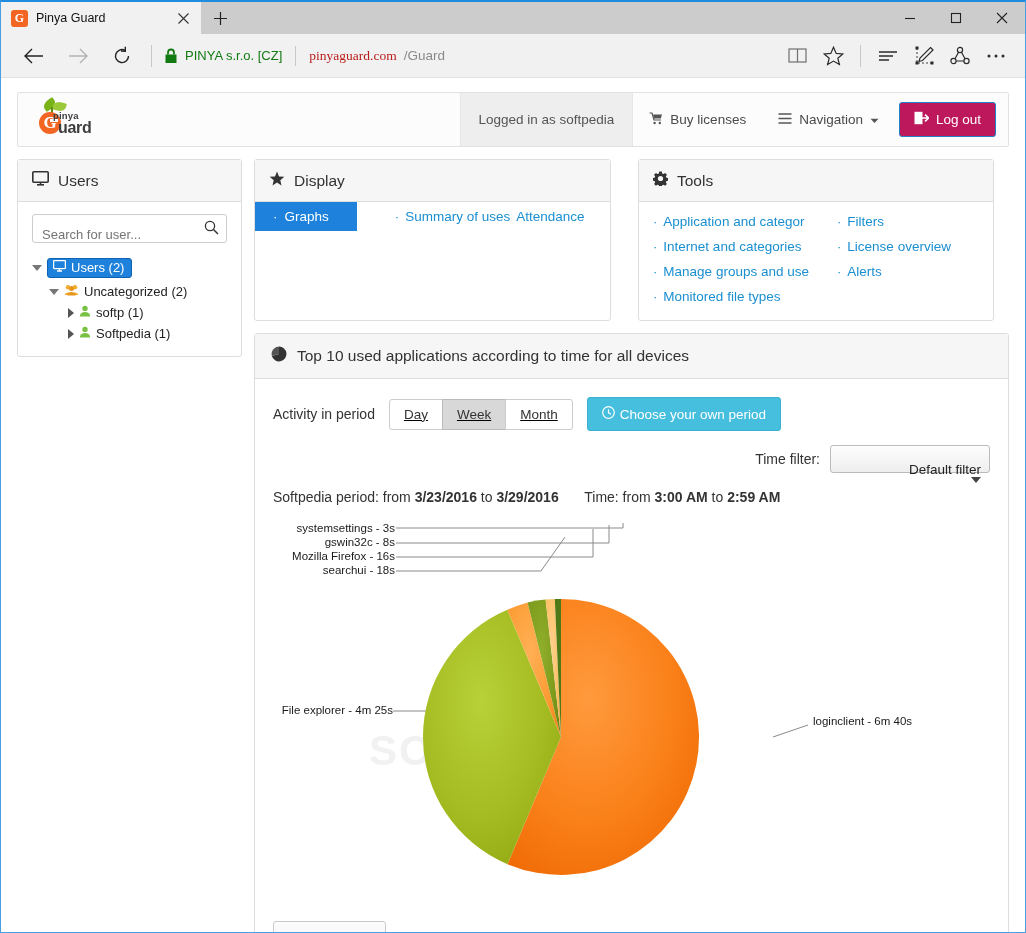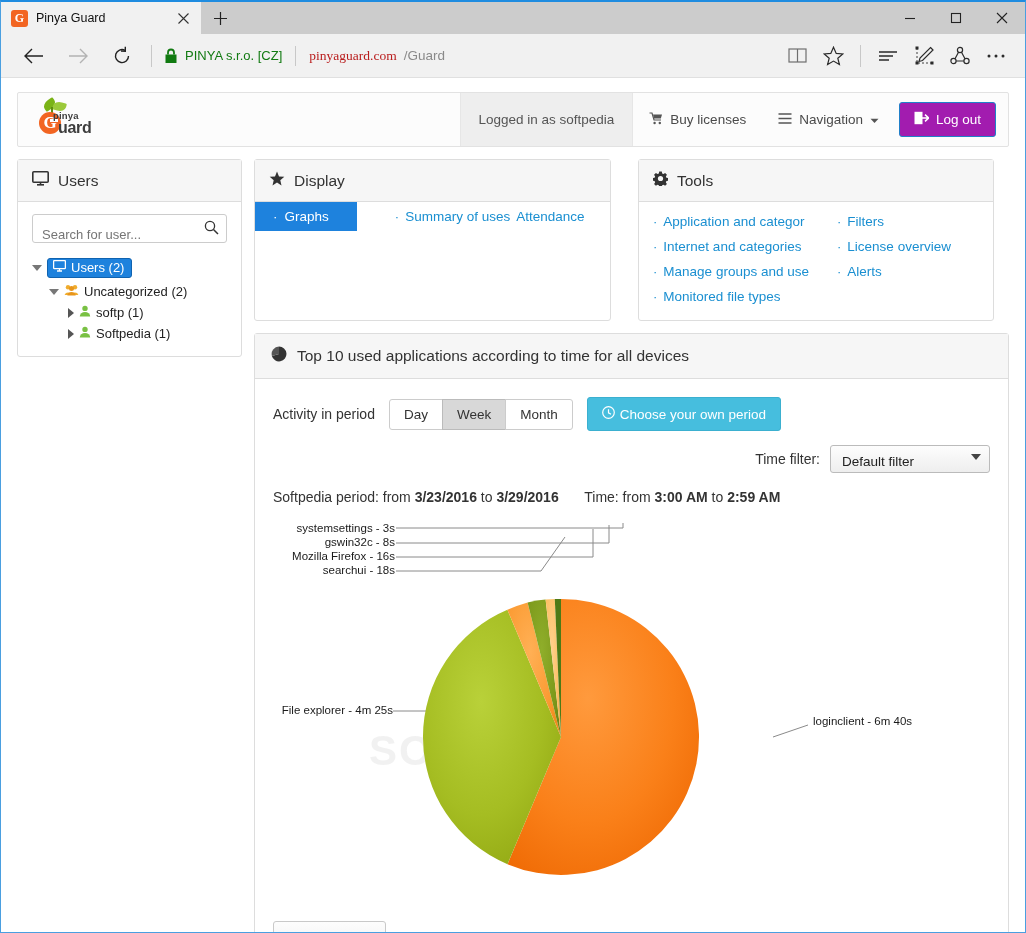--- a/index.html
+++ b/index.html
@@ -107,21 +107,21 @@
   .loggedin {
     display:flex; align-items:center; padding:0 18px; background:#eeeeee;
     color:#555; font-size:13.5px; border-left:1px solid #e6e6e6; border-right:1px solid #e6e6e6;
   }
   .topnav-item {
     display:flex; align-items:center; gap:7px; padding:0 16px;
     color:#4a4a4a; font-size:13.5px;
   }
   .logout-wrap { display:flex; align-items:center; padding:0 12px 0 4px; }
   .btn-logout {
-    background:#a21caf; color:#fff; border:1px solid #2080c9; border-radius:3px;
+    background:#be185d; color:#fff; border:1px solid #2080c9; border-radius:3px;
     padding:8px 14px; font-size:13.5px; display:flex; align-items:center; gap:7px;
   }
 
   .columns { display:flex; gap:12px; margin-top:12px; align-items:flex-start; }
   .col-left { width:225px; flex:0 0 225px; }
   .col-right { flex:1; display:flex; flex-direction:column; gap:12px; }
   .panels-row { display:flex; gap:27px; }
 
   .panel { border:1px solid #dddddd; border-radius:3px; background:#fff; }
   .panel-head {
@@ -167,40 +167,40 @@
   
   .chart-panel { border:1px solid #dddddd; border-radius:3px; background:#fff; }
   .chart-head {
     background:#f6f6f6; border-bottom:1px solid #dddddd; padding:12px 16px;
     font-size:15.5px; color:#333; display:flex; align-items:center; gap:10px;
   }
   .chart-body { padding:18px 18px 0 18px; position:relative; }
 
   .ctl-row { display:flex; align-items:center; gap:14px; }
   .ctl-label { font-size:14px; color:#333; }
-  .btn-group { display:flex; }
+  .btn-group { display:flex;text-decoration:underline; }
   .btn-seg {
     border:1px solid #ccc; background:#fff; padding:7px 14px; font-size:13.5px; color:#333;
     margin-left:-1px; font-family:"Liberation Sans", sans-serif;
   }
   .btn-seg:first-child { margin-left:0; border-radius:3px 0 0 3px; }
   .btn-seg:last-child { border-radius:0 3px 3px 0; }
   .btn-seg.active { background:#d8d8d8; border-color:#bbb; }
   .btn-period {
     background:#46bede; border:1px solid #3bb0d0; color:#fff; border-radius:3px;
     padding:8px 14px; font-size:13.5px; display:flex; align-items:center; gap:5px;
     font-family:"Liberation Sans", sans-serif;
   }
   .filter-row { display:flex; align-items:center; justify-content:flex-end; gap:10px; margin-top:14px; }
   .filter-label { font-size:14px; color:#333; }
   .select-box {
     width:160px; height:28px; border:1px solid #bbb; border-radius:3px;
     background:linear-gradient(#fdfdfd,#eeeeee);
-    display:flex; align-items:flex-start; justify-content:space-between;
-    padding:8px 8px 0 11px; font-size:13.5px; color:#222;
+    display:flex; align-items:flex-end; justify-content:space-between;
+    padding:16px 8px 0 11px; font-size:13.5px; color:#222;flex-direction:column;
   }
   .caret-sel { width:0;height:0;border-left:5px solid transparent;border-right:5px solid transparent;border-top:6px solid #444; }
 
   .period-line { margin-top:16px; font-size:14px; color:#333; }
   .period-line b { font-weight:bold; }
   .period-gap { display:inline-block; width:18px; }
 
   .chart-area { position:relative; height:400px; margin-top:10px; }
   .chart-svg { position:absolute; left:0; top:0; }
   .lbl {

